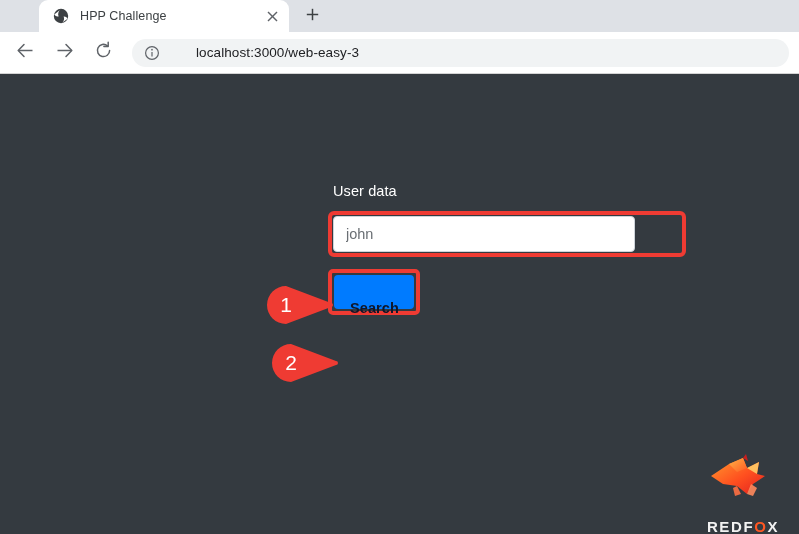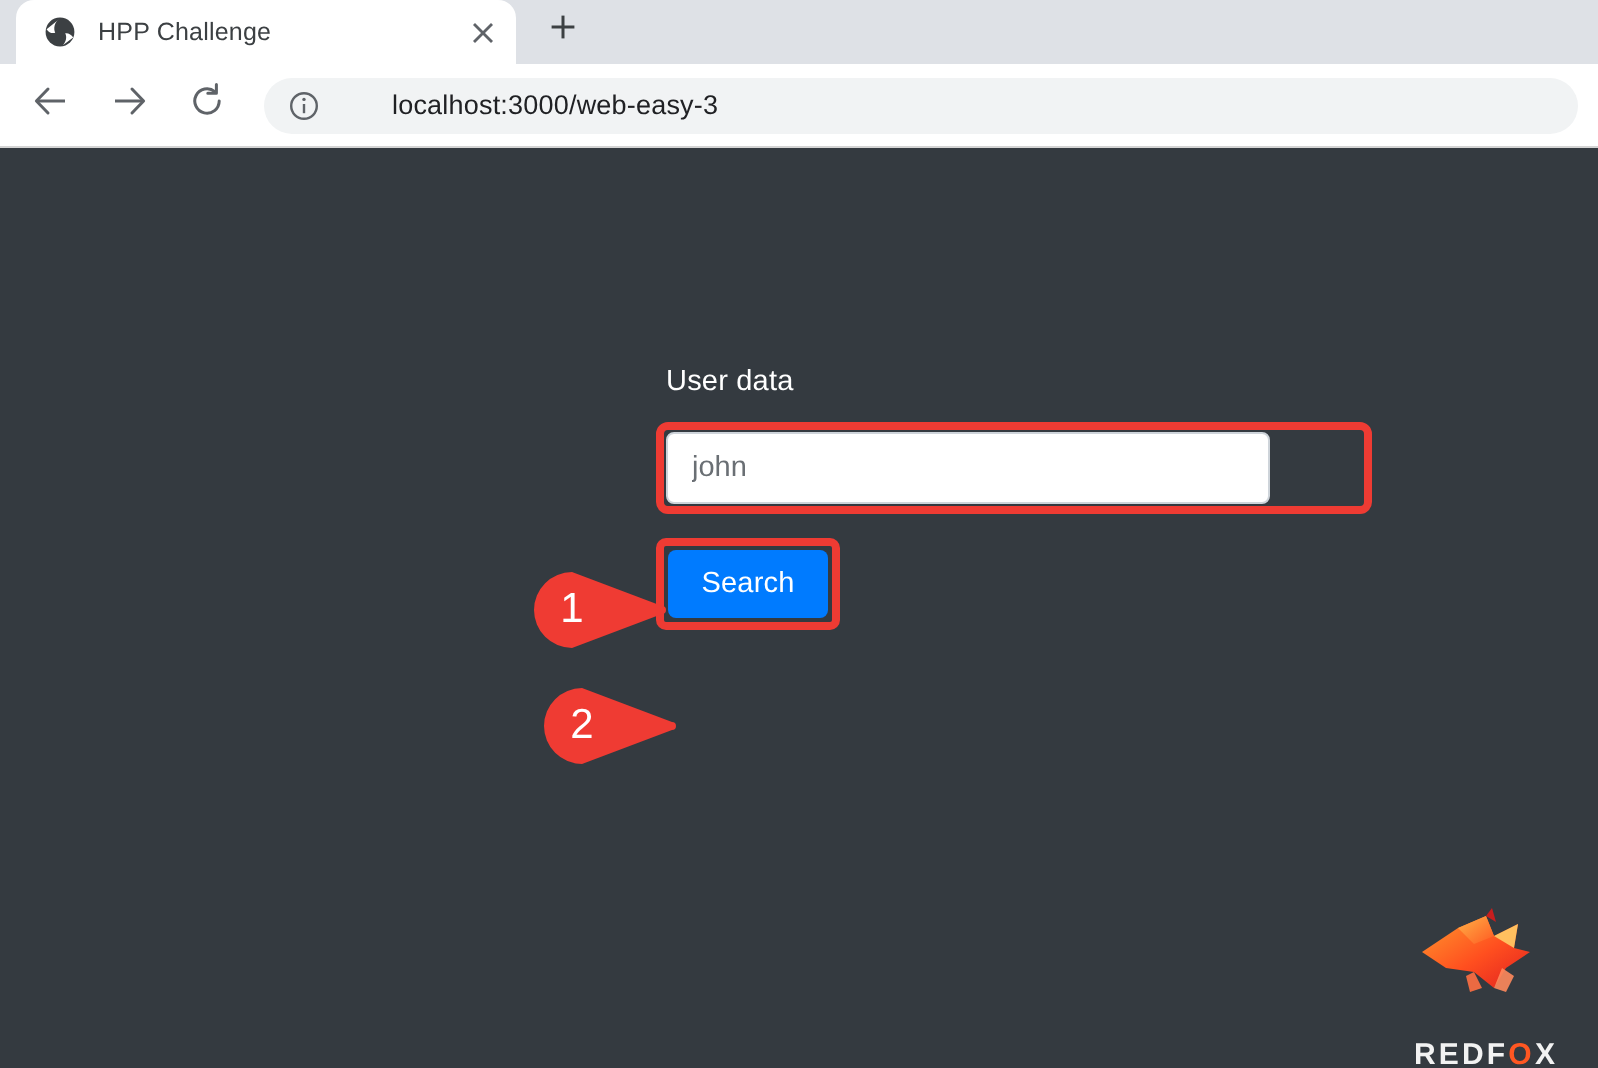--- a/index.html
+++ b/index.html
@@ -41,20 +41,21 @@
     height: 32px;
     width: 250px;
     background: #ffffff;
     border-top-left-radius: 9px;
     border-top-right-radius: 9px;
     display: flex;
     align-items: center;
     padding: 0 0 0 14px;
     box-sizing: border-box;
     position: relative;
+    margin-left: 31px;
   }
   .tab-favicon {
     width: 16px;
     height: 16px;
     flex: 0 0 auto;
     margin-right: 11px;
     display: block;
   }
   .tab-title {
     font-size: 12.5px;
@@ -200,27 +201,28 @@
   }
   .search-button {
     position: absolute;
     left: 1px;
     top: 91px;
     width: 80px;
     height: 34px;
     background: #007bff;
     border: none;
     border-radius: 4px;
-    color: #ffffff;
+    color: #0f172a;
     font-family: "Liberation Sans", sans-serif;
     font-size: 14.5px;
     line-height: 34px;
     text-align: center;
-    padding: 0;
+    padding: 16px;
     letter-spacing: .1px;
+    font-weight: bold;
   }
 
   
   .marker {
     position: absolute;
     width: 68px;
     height: 42px;
   }
   .marker svg { display: block; }
   .marker-num {

